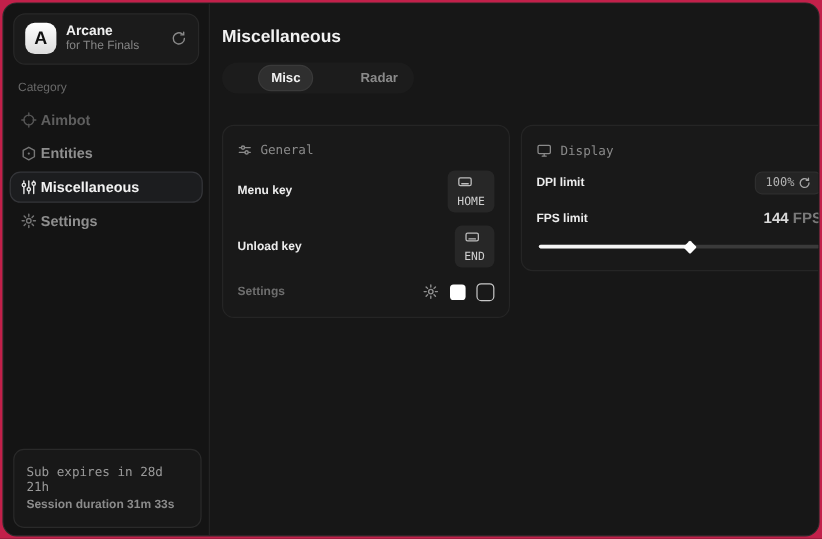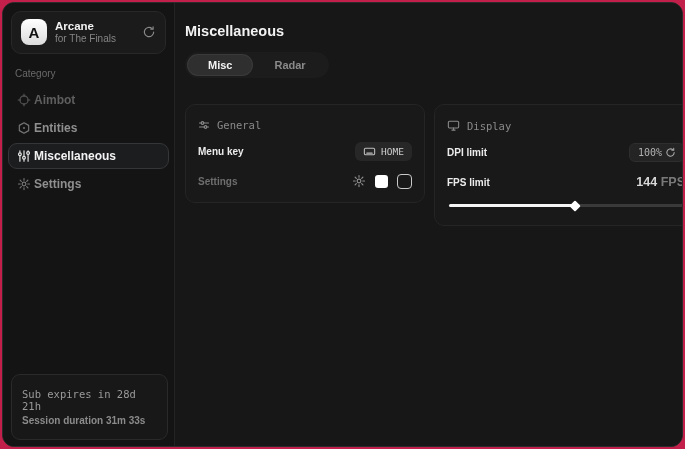--- a/index.html
+++ b/index.html
@@ -46,39 +46,39 @@
   }
   .sub-line1 { color:#9a9a9a; font-size:10.5px; }
   .sub-line2 { color:#8b8b8b; font-size:10px; font-weight:bold; margin-top:3px; }
 
   
   .main { flex:1; background:#171717; padding:12px 10px; }
   .page-title { color:#f2f2f2; font-size:14.5px; font-weight:bold; margin:8px 0 0 0; }
   .tabs {
     display:inline-flex; margin-top:13px; background:#1c1c1c; border-radius:999px; padding:3px; gap:2px;
   }
-  .tab { font-size:11px; font-weight:bold; color:#8a8a8a; padding:4px 20px; border-radius:999px; cursor:pointer; }
+  .tab { font-size:11px; font-weight:bold; color:#8a8a8a; padding:4px 10px; border-radius:999px; cursor:pointer;margin-left:28px; }
   .tab.active { background:#2f2f2f; color:#f2f2f2; box-shadow:0 0 0 1px #3a3a3a; }
 
   .cards { display:flex; gap:9px; margin-top:26px; align-items:flex-start; }
   .card {
     background:#191919; border:1px solid #252525; border-radius:10px; padding:10px 12px 12px 12px;
   }
   .card.general { width:240px; }
   .card.display { width:264px; }
   .card-head { display:flex; align-items:center; gap:7px; color:#8a8a8a; font-size:10.5px; margin:4px 0 2px 0; }
   .card-head .ic { display:flex; color:#8a8a8a; }
 
   .row { display:flex; align-items:center; justify-content:space-between; margin-top:11px; min-height:18px; }
   .row-label { color:#ececec; font-size:10px; font-weight:bold; }
   .row-label.disabled { color:#6e6e6e; }
 
   .key-pill {
-    display:inline-flex; align-items:center; gap:5px; background:#272727; border-radius:6px;
-    padding:3px 8px; color:#cfcfcf; font-size:9.5px; cursor:pointer;
+    display:inline-flex; align-items:flex-start; gap:5px; background:#272727; border-radius:6px;
+    padding:3px 8px; color:#cfcfcf; font-size:9.5px; cursor:pointer;flex-direction:column;
   }
   .key-pill .ic { display:flex; color:#bdbdbd; }
 
   .ctrl-group { display:flex; align-items:center; gap:9px; }
   .gear-btn { display:flex; color:#8f8f8f; cursor:pointer; }
   .swatch { width:13px; height:13px; background:#ffffff; border-radius:3px; cursor:pointer; }
   .checkbox { width:15px; height:15px; border:1.5px solid #c9c9c9; border-radius:4px; background:transparent; cursor:pointer; }
 
   .dpi-pill {
     display:inline-flex; align-items:center; gap:3px; background:#242424; border:1px solid #2e2e2e;
@@ -196,20 +196,32 @@
             <span class="ic">
               <svg width="13" height="13" viewBox="0 0 24 24" fill="none" stroke="currentColor" stroke-width="2" stroke-linecap="round">
                 <rect x="2.5" y="6" width="19" height="12" rx="2.5"></rect>
                   <path d="M7 15h10"></path>
               </svg>
             </span>
             <span>HOME</span>
           </span>
         </div>
 
+        <div class="row">
+          <span class="row-label">Unload key</span>
+          <span class="key-pill mono">
+            <span class="ic">
+              <svg width="13" height="13" viewBox="0 0 24 24" fill="none" stroke="currentColor" stroke-width="2" stroke-linecap="round">
+                <rect x="2.5" y="6" width="19" height="12" rx="2.5"></rect>
+                  <path d="M7 15h10"></path>
+              </svg>
+            </span>
+            <span>END</span>
+          </span>
+        </div>
 
         <div class="row">
           <span class="row-label disabled">Settings</span>
           <span class="ctrl-group">
             <span class="gear-btn">
               <svg width="14" height="14" viewBox="0 0 24 24" fill="none" stroke="currentColor" stroke-width="2" stroke-linecap="round">
                 <circle cx="12" cy="12" r="3.2"></circle>
                 <path d="M12 2.5v3M12 18.5v3M2.5 12h3M18.5 12h3M5.3 5.3l2.1 2.1M16.6 16.6l2.1 2.1M18.7 5.3l-2.1 2.1M7.4 16.6l-2.1 2.1"></path>
               </svg>
             </span>

